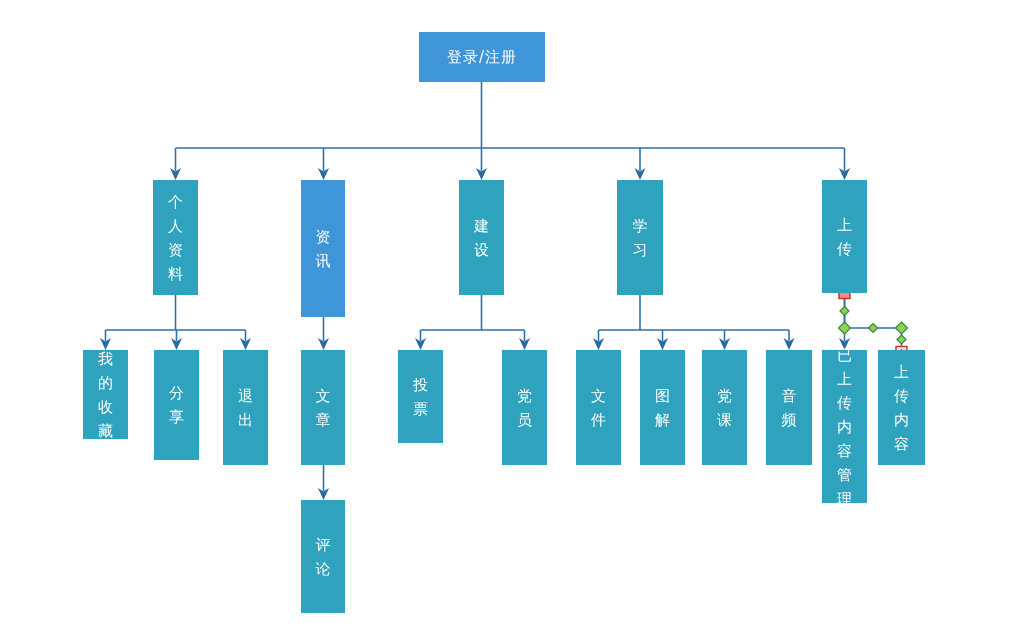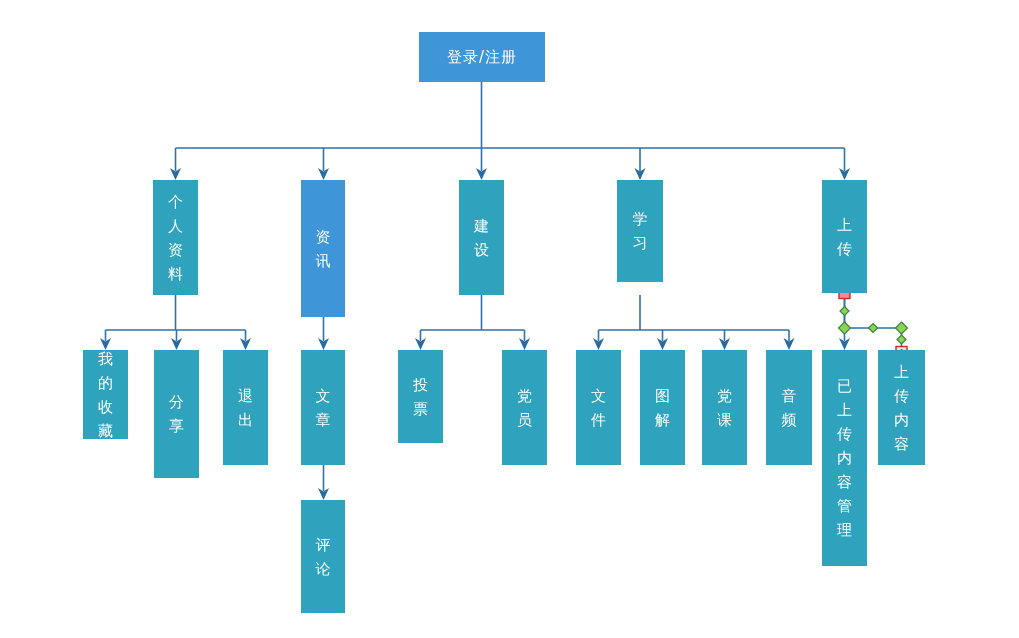--- a/index.html
+++ b/index.html
@@ -113,33 +113,33 @@
   </div>
 
   <div class="node blue" style="left:301px;top:180px;width:44px;height:137px">
     <span class="vlabel">资讯</span>
   </div>
 
   <div class="node teal" style="left:459px;top:180px;width:45px;height:115px">
     <span class="vlabel">建设</span>
   </div>
 
-  <div class="node teal" style="left:617px;top:180px;width:46px;height:102px">
+  <div class="node teal" style="left:617px;top:180px;width:46px;height:115px">
     <span class="vlabel">学习</span>
   </div>
 
   <div class="node teal" style="left:822px;top:180px;width:45px;height:113px">
     <span class="vlabel">上传</span>
   </div>
 
   <div class="node teal" style="left:83px;top:350px;width:45px;height:89px">
     <span class="vlabel">我的收藏</span>
   </div>
 
-  <div class="node teal" style="left:154px;top:350px;width:45px;height:128px">
+  <div class="node teal" style="left:154px;top:350px;width:45px;height:110px">
     <span class="vlabel">分享</span>
   </div>
 
   <div class="node teal" style="left:223px;top:350px;width:45px;height:115px">
     <span class="vlabel">退出</span>
   </div>
 
   <div class="node teal" style="left:301px;top:350px;width:44px;height:115px">
     <span class="vlabel">文章</span>
   </div>
@@ -161,21 +161,21 @@
   </div>
 
   <div class="node teal" style="left:702px;top:350px;width:45px;height:115px">
     <span class="vlabel">党课</span>
   </div>
 
   <div class="node teal" style="left:766px;top:350px;width:46px;height:115px">
     <span class="vlabel">音频</span>
   </div>
 
-  <div class="node teal" style="left:822px;top:350px;width:45px;height:216px">
+  <div class="node teal" style="left:822px;top:350px;width:45px;height:153px">
     <span class="vlabel">已上传内容管理</span>
   </div>
 
   <div class="node teal" style="left:878px;top:350px;width:47px;height:115px">
     <span class="vlabel">上传内容</span>
   </div>
 
   <div class="node teal" style="left:301px;top:500px;width:44px;height:113px">
     <span class="vlabel">评论</span>
   </div>

